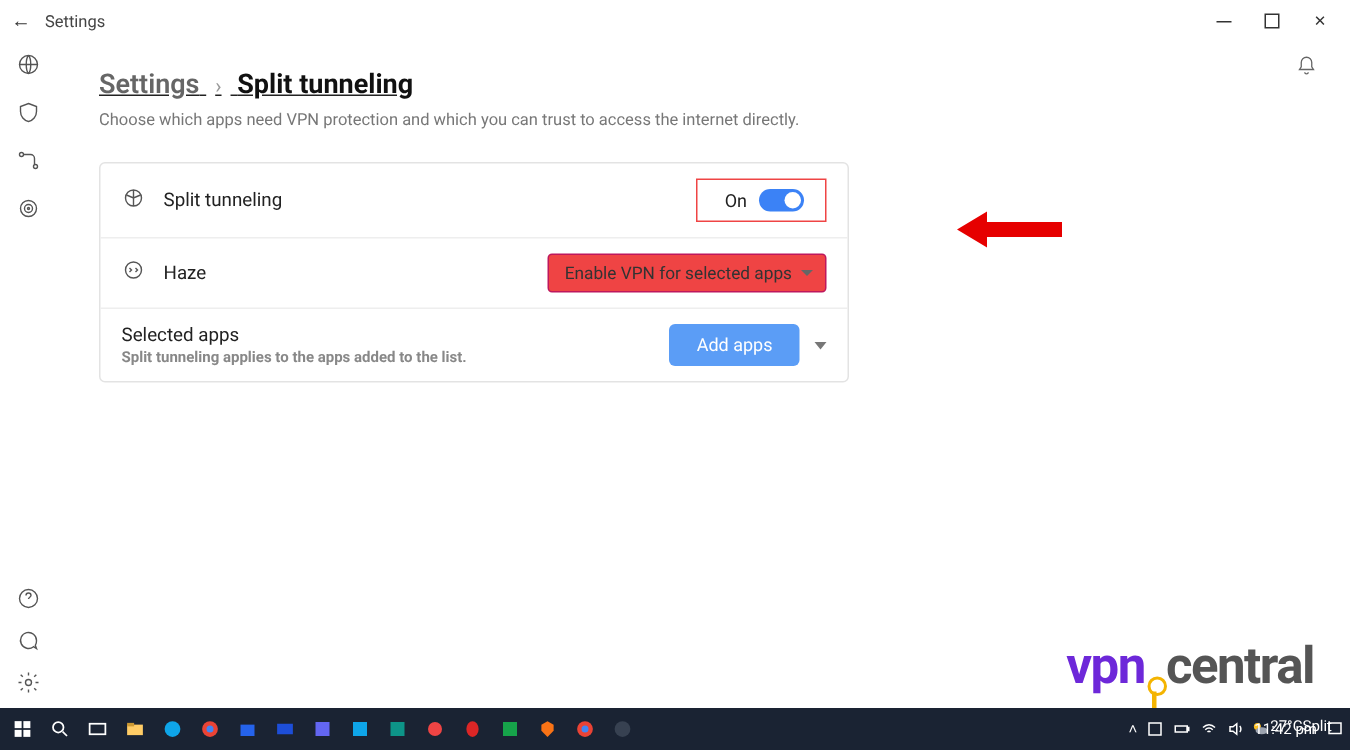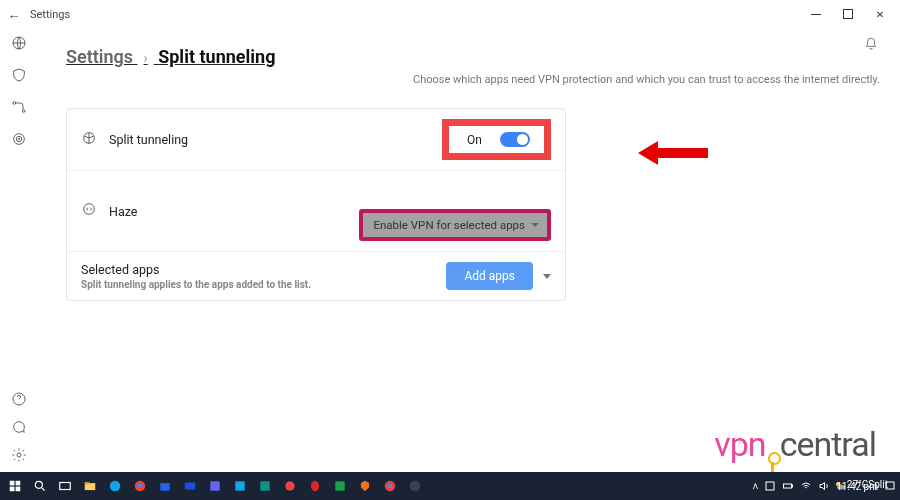--- a/index.html
+++ b/index.html
@@ -15,42 +15,42 @@
   .sidebar { width: 38px; background: #fff; border-right: 0; display: flex; flex-direction: column; align-items: center; padding-top: 6px; gap: 14px; }
   .sidebar-bottom { position:absolute; bottom:8px; left:0; width:38px; display:flex; flex-direction:column; align-items:center; gap:10px;}
   .sidebar .icon { width: 18px; height: 18px; display:flex; align-items:center; justify-content:center; color:#555; cursor:pointer; }
   .sidebar .icon svg { width:16px; height:16px; stroke:#555; fill:none; stroke-width:1.4; }
   .content { flex: 1; padding: 12px 20px 0 28px; position: relative; }
   .bell { position:absolute; top:8px; right:22px; color:#555; }
   .breadcrumb { font-size: 18px; color: #222; margin-top: 6px; text-decoration: underline; }
   .breadcrumb .b1 { color:#666; font-weight:600;}
   .breadcrumb .sep { color:#999; margin: 0 6px; font-size: 14px;}
   .breadcrumb .b2 { font-weight: 700; color:#111; }
-  .subtitle { font-size: 11px; color: #777; margin-top: 6px; text-align: right; }
+  .subtitle { font-size: 11px; color: #777; margin-top: 6px; }
   .card { margin-top: 22px; width: 500px; border:1px solid #e3e3e3; border-radius:4px; }
   .row { display:flex; align-items:center; padding: 10px 14px; border-bottom:1px solid #eee; position:relative; }
   .row:last-child { border-bottom:none; }
   .row .ricon { width:18px; margin-right:10px; color:#555; }
   .row .ricon svg { width:16px;height:16px; stroke:#555; fill:none; stroke-width:1.4;}
   .row .label { font-size: 12.5px; color:#222; }
   .row .sublabel { font-size: 10px; color:#888; margin-top:2px;font-weight:bold;}
   .row .grow { flex:1; }
-  .dropdown { border:4px solid #be185d; border-radius:3px; font-size:11.5px; padding: 5px 22px 5px 10px; color:#333; position:relative; background:#a3a3a3;margin-top:28px; }
+  .dropdown { border:1px solid #be185d; border-radius:3px; font-size:11.5px; padding: 5px 22px 5px 10px; color:#333; position:relative; background:#ef4444; }
   .dropdown::after { content:''; position:absolute; right:8px; top:50%; width:0;height:0; border-left:4px solid transparent; border-right:4px solid transparent; border-top:4px solid #666; transform:translateY(-50%); }
-  .toggle-block { display:flex; align-items:center; gap:18px; border:7px solid #ef4444; padding:6px 14px 6px 18px; }
+  .toggle-block { display:flex; align-items:center; gap:8px; border:1px solid #ef4444; padding:6px 14px 6px 18px; }
   .toggle-label { font-size:12px; color:#222;}
   .toggle { width:30px; height:15px; background:#3b82f6; border-radius:10px; position:relative; cursor:pointer;}
   .toggle::after { content:''; position:absolute; right:2px; top:2px; width:11px; height:11px; background:#fff; border-radius:50%; }
   .addapps { background:#5b9df6; color:#fff; border:none; border-radius:4px; font-size:12px; padding:7px 18px; cursor:pointer;margin-left:12px; }
   .chevdown { margin-left:10px; width:0;height:0; border-left:4px solid transparent; border-right:4px solid transparent; border-top:5px solid #777; }
   .red-arrow { position:absolute; left:600px; top:110px; }
   .red-arrow svg { width:70px; height:30px; }
   .logo { position:absolute; right:24px; bottom:8px; font-size:34px; font-weight:400; letter-spacing:-1px; }
-  .logo .v { color:#ec4899; font-weight:400;}
-  .logo .c { color:#555; font-weight:400;}
+  .logo .v { color:#6d28d9; font-weight:700;}
+  .logo .c { color:#555; font-weight:700;}
   .logo .i { display:inline-block; width:14px; position:relative; }
   .logo .i::before { content:''; position:absolute; left:5px; top:6px; width:3px; height:20px; background:#f4b400;}
   .logo .i::after { content:''; position:absolute; left:2px; top:-4px; width:9px; height:9px; border-radius:50%; border:2px solid #f4b400;}
   
   .taskbar { height:28px; width:900px; background:#1a2333; display:flex; align-items:center; padding:0 4px; gap:3px; position:relative;}
   .taskbar .tb { width:22px; height:20px; display:flex; align-items:center; justify-content:center; }
   .taskbar .tb svg { width:14px; height:14px; }
   .taskbar .tray { position:absolute; right:4px; display:flex; align-items:center; gap:6px; color:#fff; font-size:10px;}
   .taskbar .weather { margin-left:auto; display:flex; gap:0; color:#fff; font-size:10px; margin-right:8px;}
   .sq { width:10px; height:10px; border:1px solid #333; }

